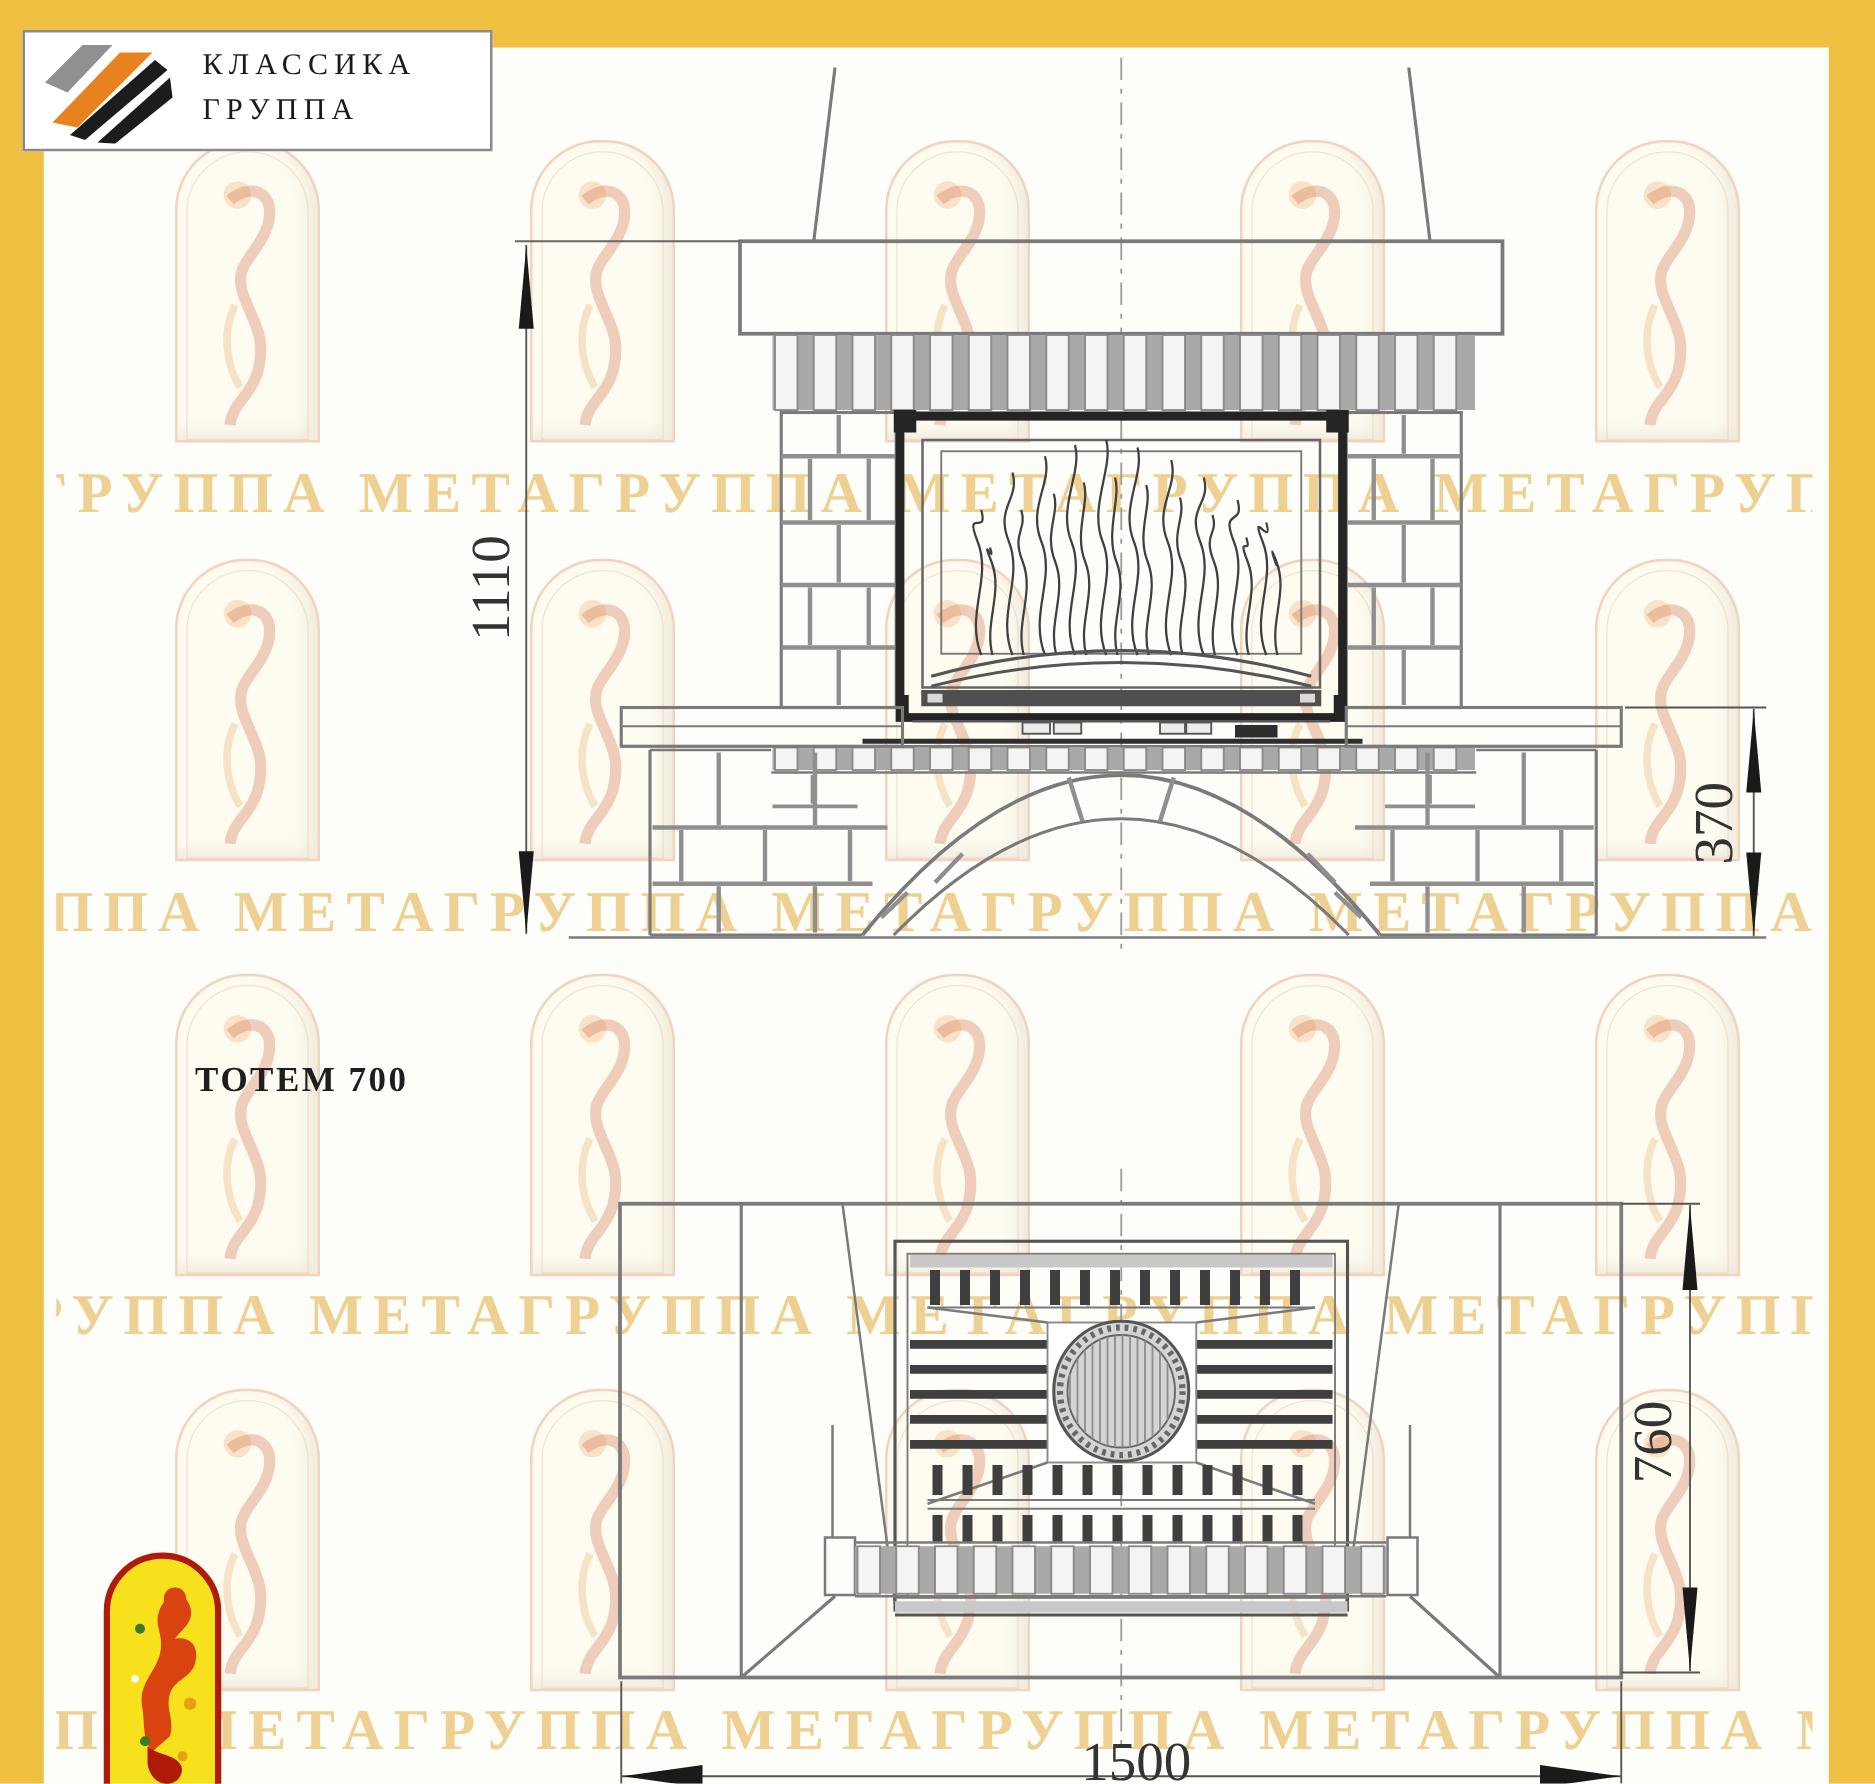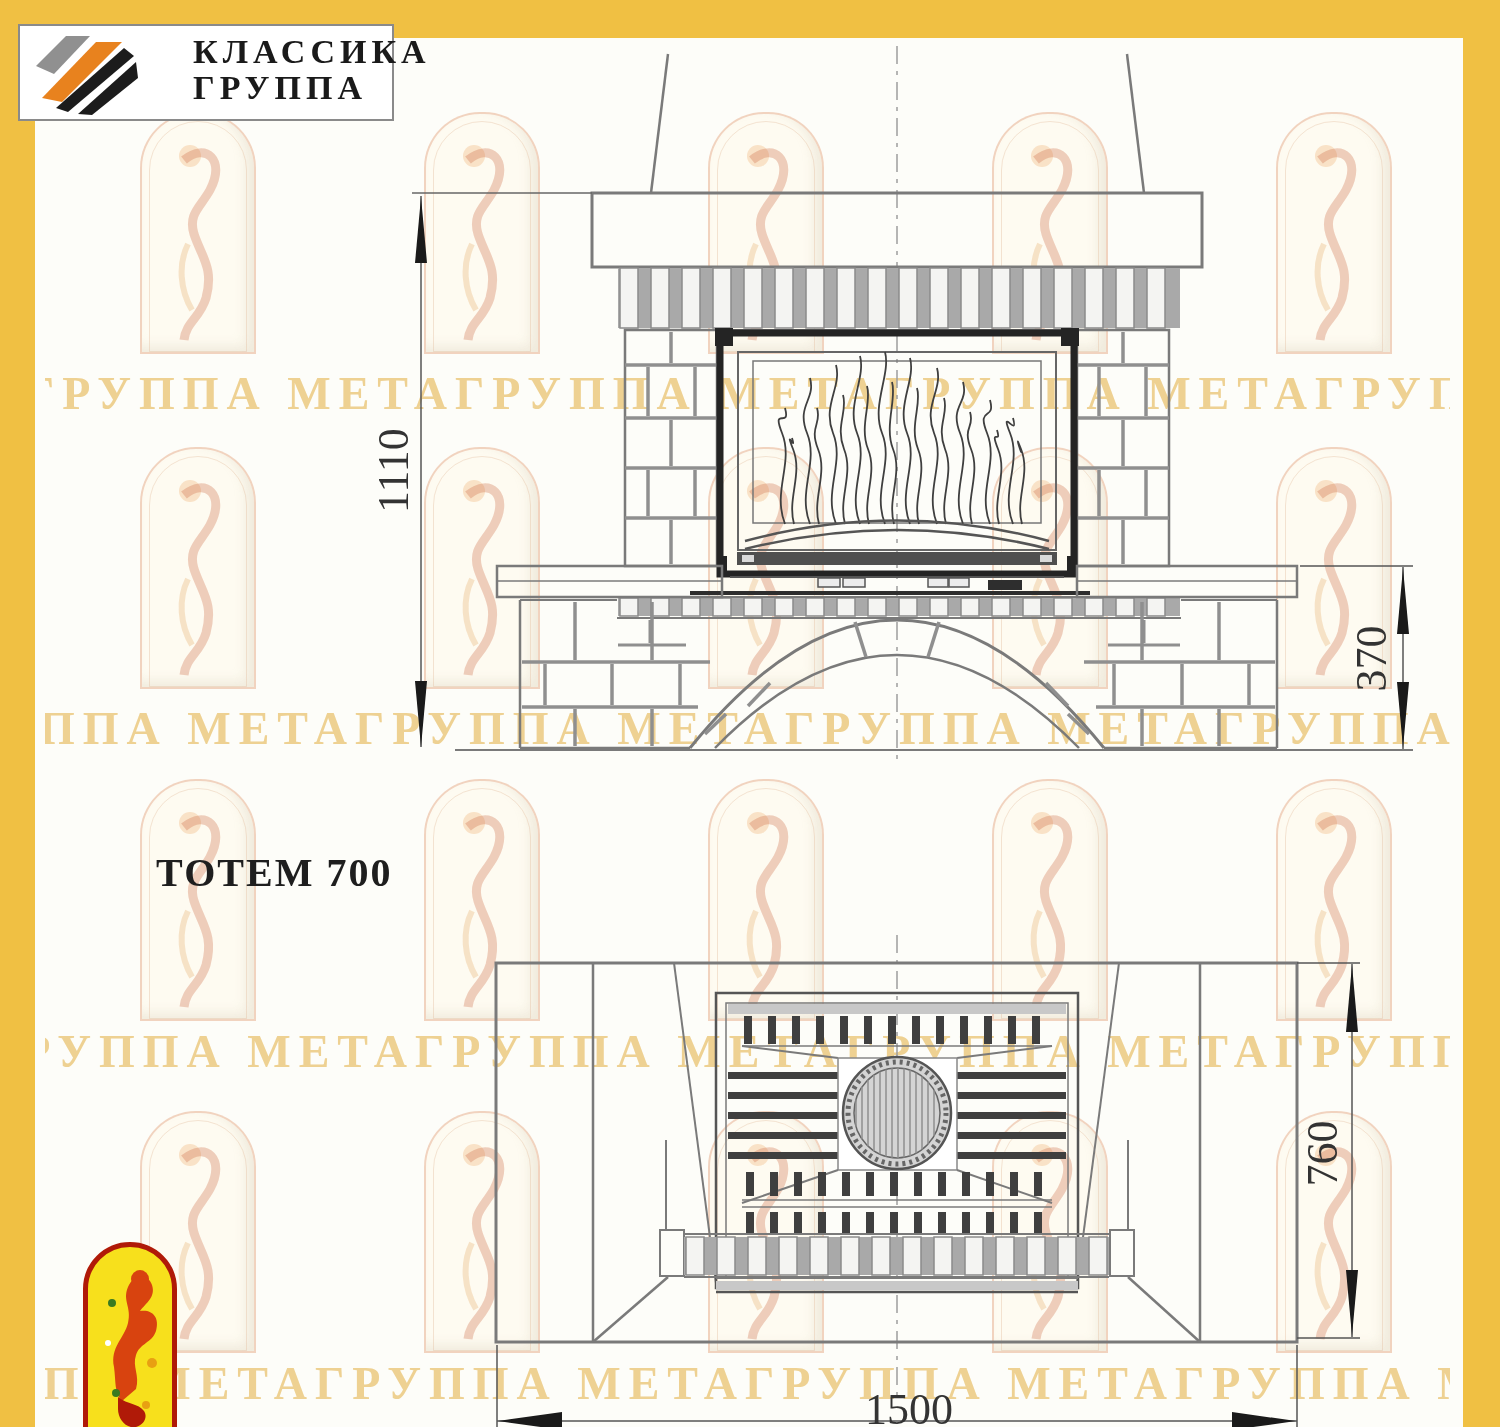--- a/index.html
+++ b/index.html
@@ -16,28 +16,28 @@
     box-shadow:inset -8px -6px 12px rgba(180,160,120,.18);}
   .wm-arch::before{content:"";position:absolute;inset:7px 7px 0 7px;border:1px solid rgba(228,190,160,.4);
     border-radius:49px 49px 0 0;}
   .wm-arch svg{position:absolute;left:0;top:0;}
   .wm-text{position:absolute;left:45px;width:1405px;height:52px;overflow:hidden;white-space:nowrap;
     font-weight:bold;font-size:46px;letter-spacing:8px;color:rgba(234,198,120,.8);z-index:1;}
   
   .draw{position:absolute;left:0;top:0;z-index:2;pointer-events:none;}
   
   .label{position:absolute;z-index:3;color:#1e1e1e;}
-  .model-title{left:156px;top:849px;font-size:40px;font-weight:bold;letter-spacing:2px;}
+  .model-title{left:156px;top:849px;font-size:28px;font-weight:bold;letter-spacing:2px;}
   .dim-label{position:absolute;z-index:3;font-size:44px;color:#333;text-align:center;}
   .dim-v{transform:rotate(-90deg);}
   
   .logo-box{position:absolute;left:18px;top:24px;width:372px;height:93px;background:#ffffff;
     border:2px solid #8a8a8a;z-index:4;}
-  .logo-text{position:absolute;left:142px;top:8px;font-weight:bold;font-size:34px;letter-spacing:5px;
-    line-height:36px;color:#1a1a1a;margin-left:31px;}
+  .logo-text{position:absolute;left:142px;top:8px;font-weight:normal;font-size:24px;letter-spacing:5px;
+    line-height:36px;color:#1a1a1a;}
   
   .badge{position:absolute;left:83px;top:1242px;width:94px;height:200px;background:#f7e01c;
     border:5px solid #b01a08;border-radius:50px 50px 0 0;z-index:4;box-sizing:border-box;}
 </style>
 </head>
 <body>
 
 <div class="page">
 
   <div class="wm-layer">

